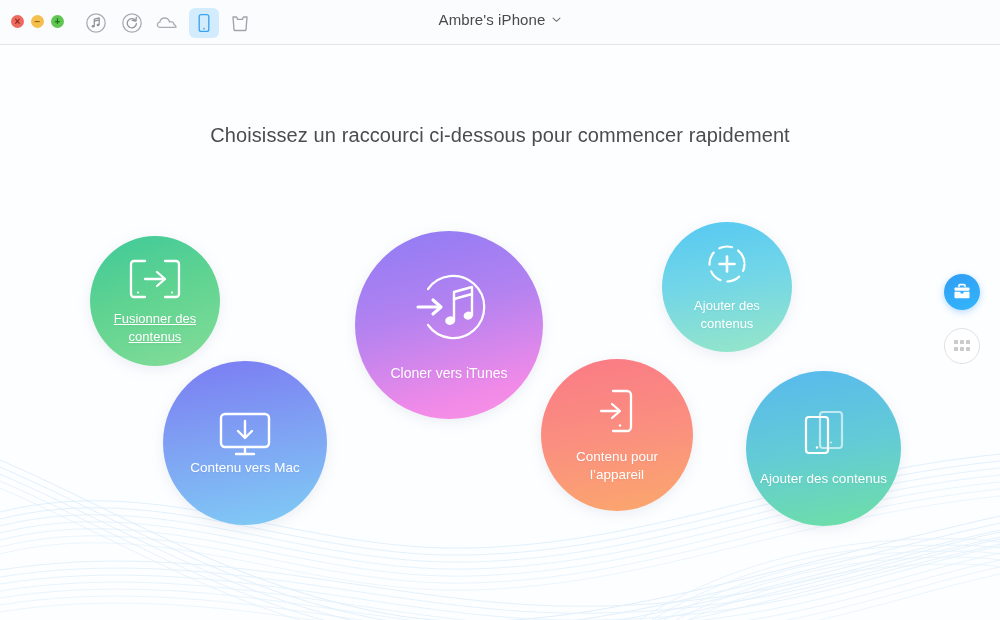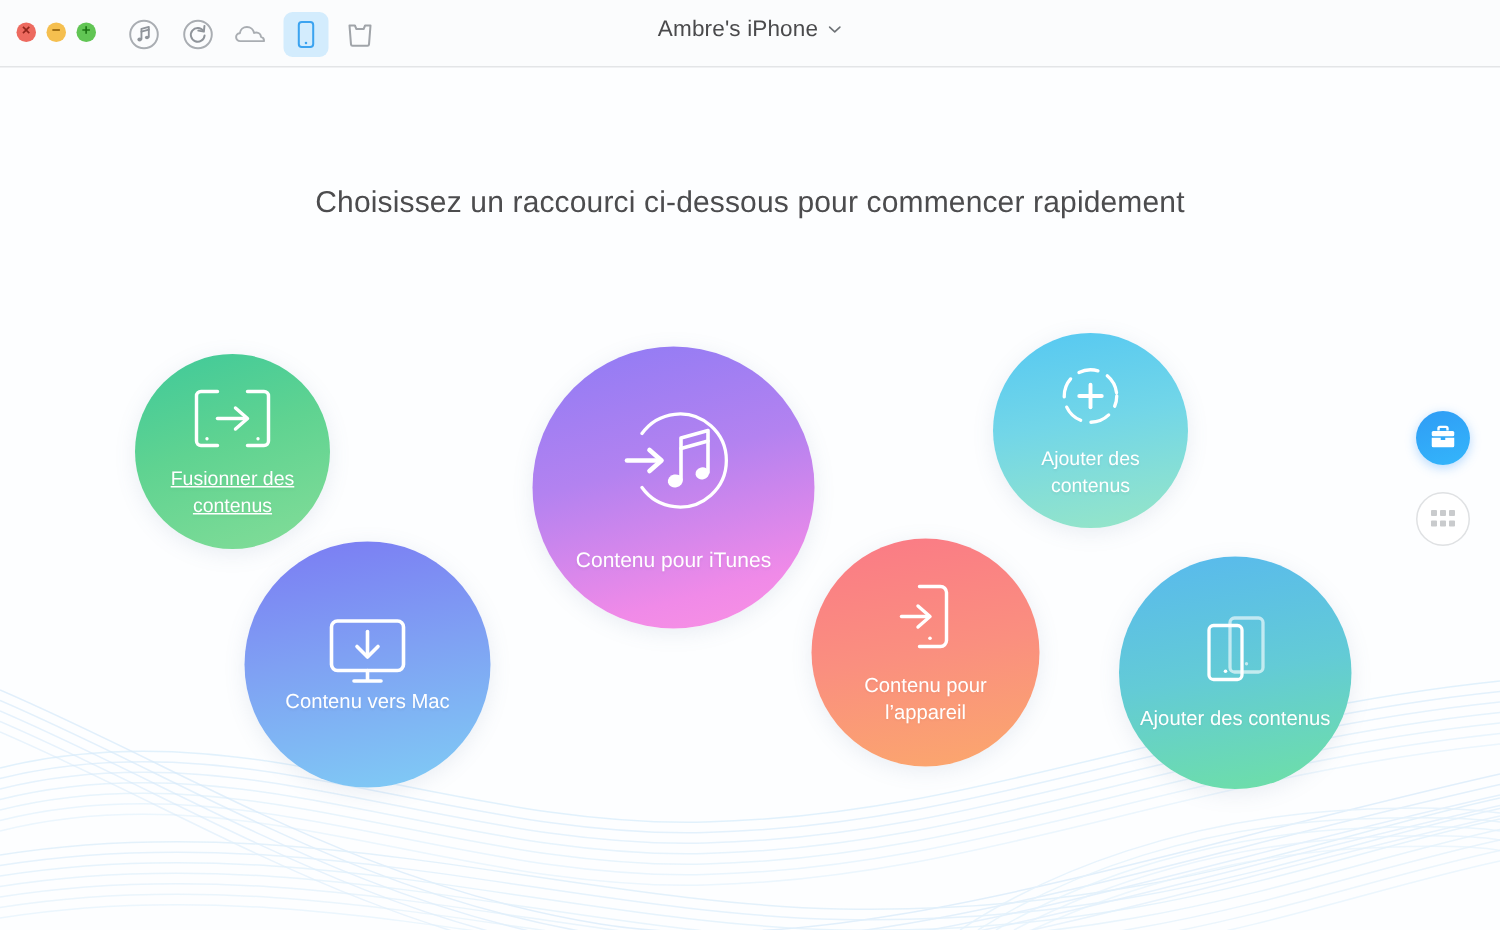--- a/index.html
+++ b/index.html
@@ -223,21 +223,21 @@
         <path d="M12,39 H34"></path>
         <path d="M27,32 L35,39 L27,46"></path>
       </g>
       <g fill="none" stroke="#ffffff" stroke-width="2.4" stroke-linecap="round" stroke-linejoin="round">
         <path d="M48,52 V24 L66,19 V47"></path>
         <path d="M48,31 L66,26"></path>
       </g>
       <ellipse cx="44.2" cy="52.6" rx="5" ry="4.3" fill="#ffffff" transform="rotate(-12 44.2 52.6)"></ellipse>
       <ellipse cx="62.2" cy="47.6" rx="4.6" ry="4" fill="#ffffff" transform="rotate(-12 62.2 47.6)"></ellipse>
     </svg>
-    <div class="b-label">Contenu pour iTunes</div>
+    <div class="b-label">Cloner vers iTunes</div>
   </div>
 
   <div class="bubble" id="b-add">
     <svg class="b-icon" width="46" height="46" viewBox="0 0 46 46">
       <circle cx="23" cy="23" r="17.5" fill="none" stroke="#ffffff" stroke-width="2.2" stroke-linecap="round" stroke-dasharray="13 7" stroke-dashoffset="6"></circle>
       <g stroke="#ffffff" stroke-width="2.6" stroke-linecap="round">
         <path d="M23,15.5 V30.5"></path>
         <path d="M15.5,23 H30.5"></path>
       </g>
     </svg>

